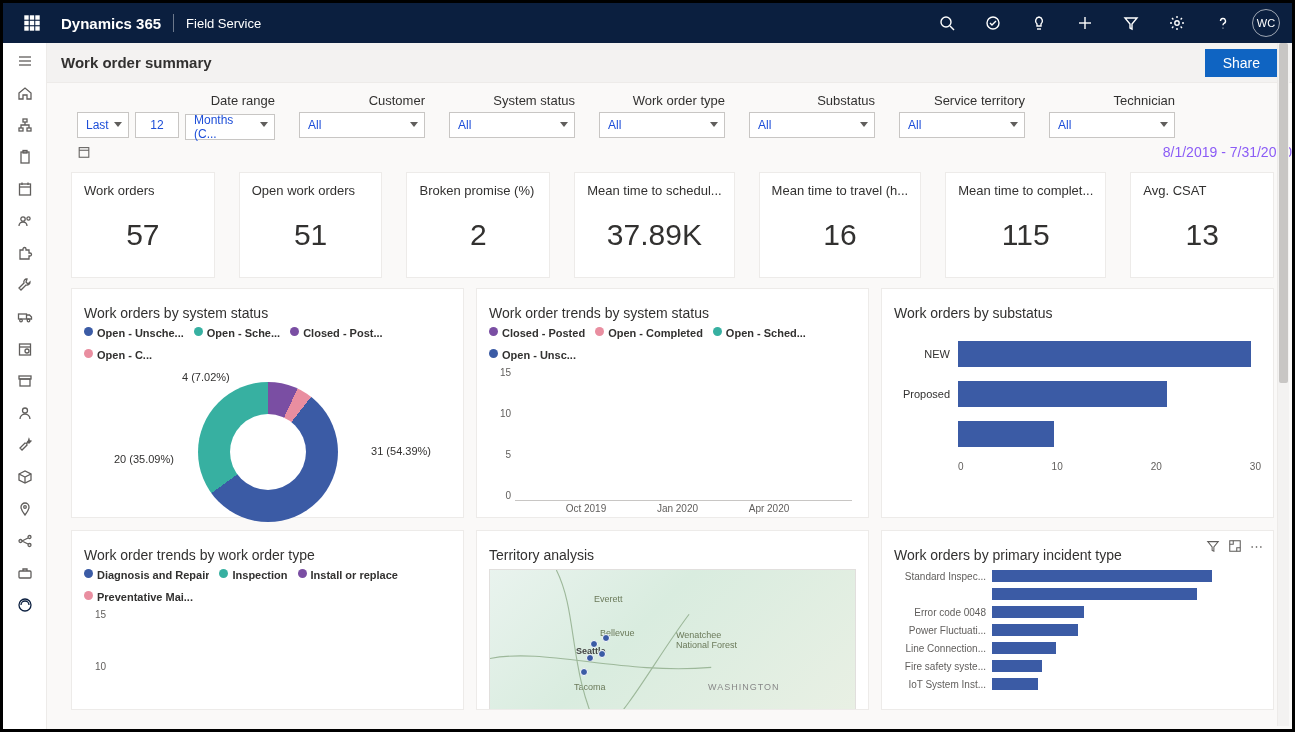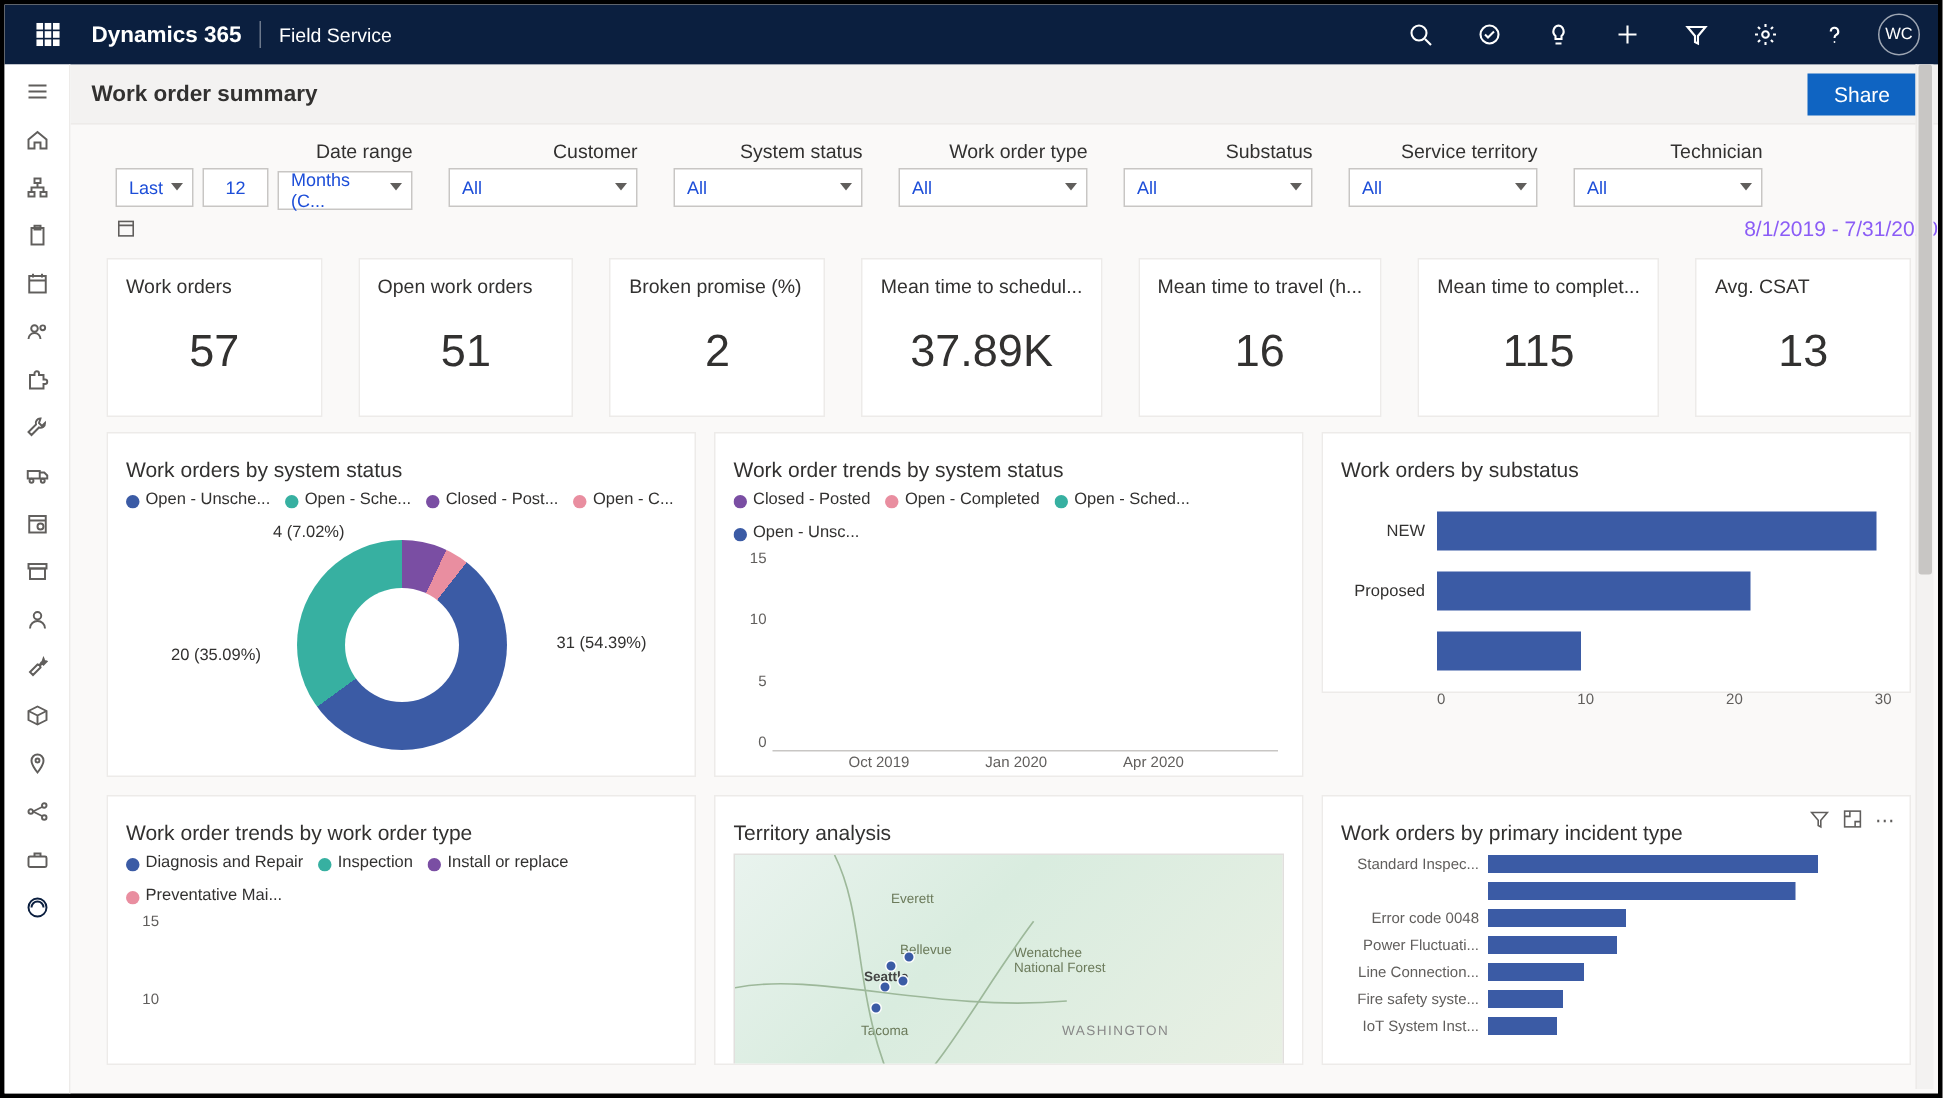--- a/index.html
+++ b/index.html
@@ -40,21 +40,21 @@
 
 .kpis { display: flex; gap: 24px; padding: 4px 18px 10px 24px; }
 .kpi { flex: 1; background: #fff; border: 1px solid #edebe9; padding: 10px 12px 6px 12px; height: 106px; display: flex; flex-direction: column; }
 .kpi .klbl { font-size: 13px; color: #323130; white-space: nowrap; overflow: hidden; text-overflow: ellipsis; }
 .kpi .kval { font-size: 30px; font-weight: 400; color: #323130; flex: 1; display: flex; align-items: center; justify-content: center; }
 
 .charts { display: grid; grid-template-columns: 1fr 1fr 1fr; gap: 12px; padding: 0 18px 10px 24px; }
 .card { background: #fff; border: 1px solid #edebe9; padding: 16px 12px; position: relative; }
 .card .ctitle { font-size: 14px; margin-bottom: 6px; }
 .legend { display: flex; gap: 10px; flex-wrap: wrap; font-size: 11px; margin-bottom: 6px; }
-.legend .li { display: flex; align-items: flex-end; gap: 4px; white-space: nowrap; overflow: hidden; }
+.legend .li { display: flex; align-items: flex-start; gap: 4px; white-space: nowrap; overflow: hidden; font-weight: bold; }
 .legend .dot { width: 9px; height: 9px; border-radius: 50%; display: inline-block; }
 
 .donutwrap { display: flex; align-items: center; justify-content: center; position: relative; height: 170px; }
 .donut { width: 140px; height: 140px; border-radius: 50%; position: relative; }
 .donut::after { content: ""; position: absolute; inset: 32px; background: #fff; border-radius: 50%; }
 .dlabel { position: absolute; font-size: 11px; color: #323130; }
 
 .barchart { height: 150px; position: relative; padding-left: 26px; }
 .barchart .yaxis { position: absolute; left: 0; top: 0; bottom: 16px; width: 22px; display: flex; flex-direction: column; justify-content: space-between; font-size: 10px; color: #605e5c; text-align: right; }
 .barchart .plot { position: absolute; left: 26px; right: 4px; top: 0; bottom: 16px; border-bottom: 1px solid #c8c6c4; display: flex; align-items: flex-end; gap: 4px; }
@@ -445,21 +445,21 @@
           <div class="xaxis">
               <span></span>
               <span>Oct 2019</span>
               <span>Jan 2020</span>
               <span>Apr 2020</span>
               <span></span>
             </div>
         </div>
       </div>
 
-      <div class="card" style="height:174px">
+      <div class="card" style="height:230px">
         <div class="ctitle">Work orders by substatus</div>
         <div style="display:flex;flex-direction:column;gap:14px;padding:14px 4px 0 0">
           <div style="display:flex;align-items:center;gap:8px">
               <span style="width:56px;text-align:right;font-size:11px">NEW</span>
               <div style="flex:1">
                 <div class="hbar" style="height:26px;width:98%"></div>
               </div>
             </div>
           <div style="display:flex;align-items:center;gap:8px">
               <span style="width:56px;text-align:right;font-size:11px">Proposed</span>

